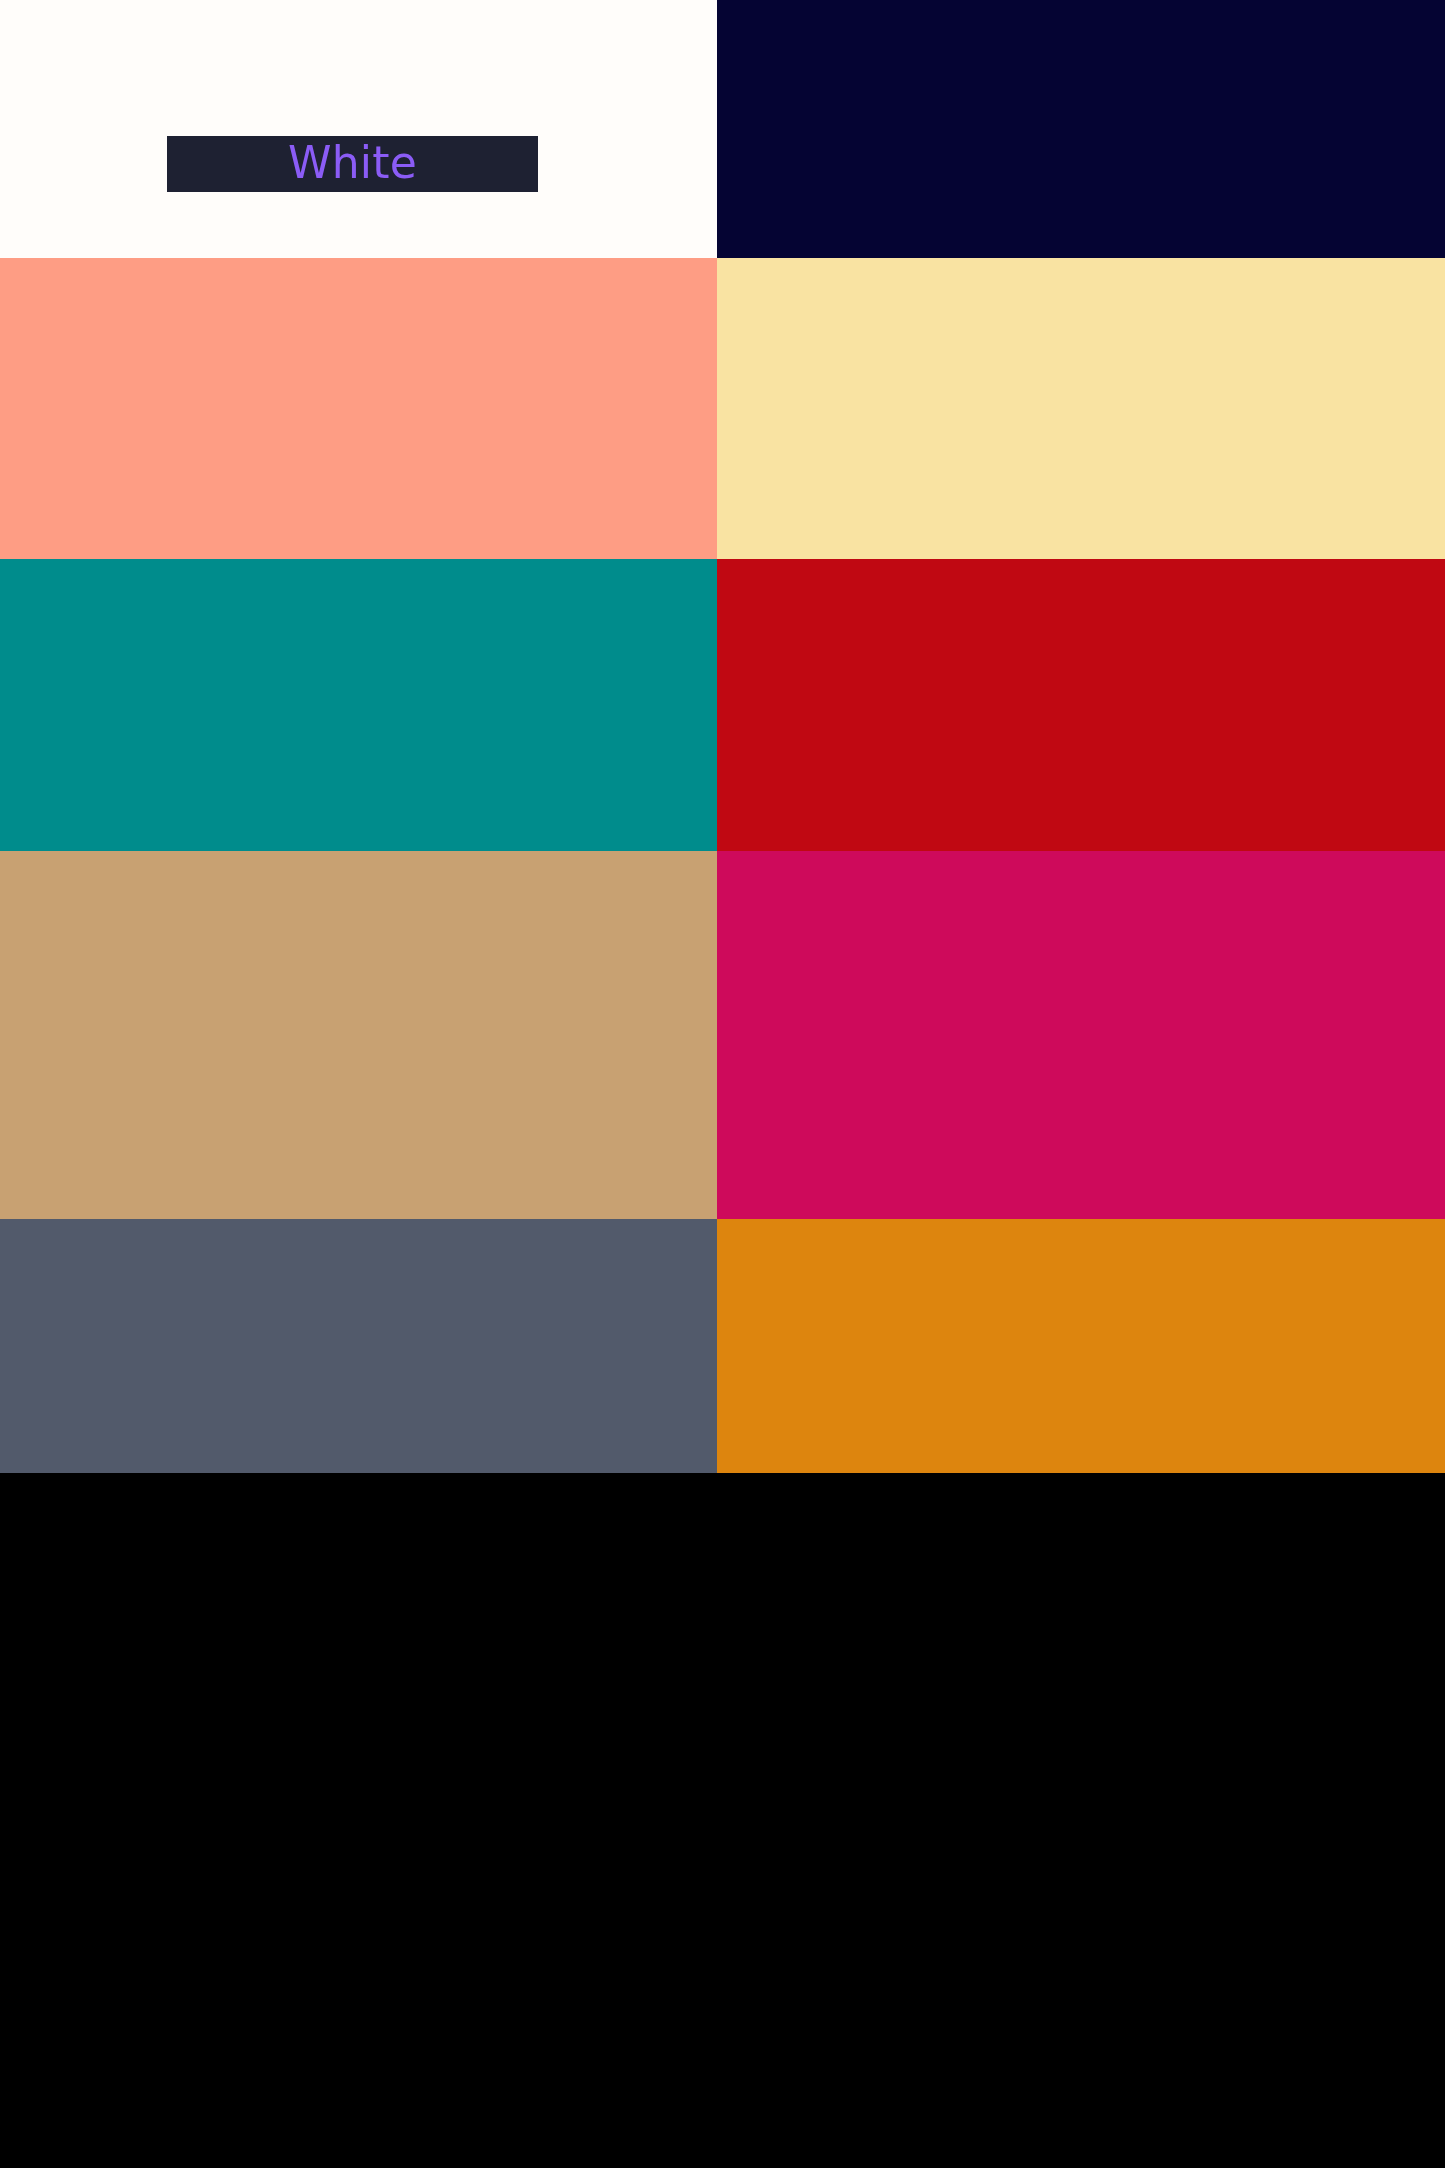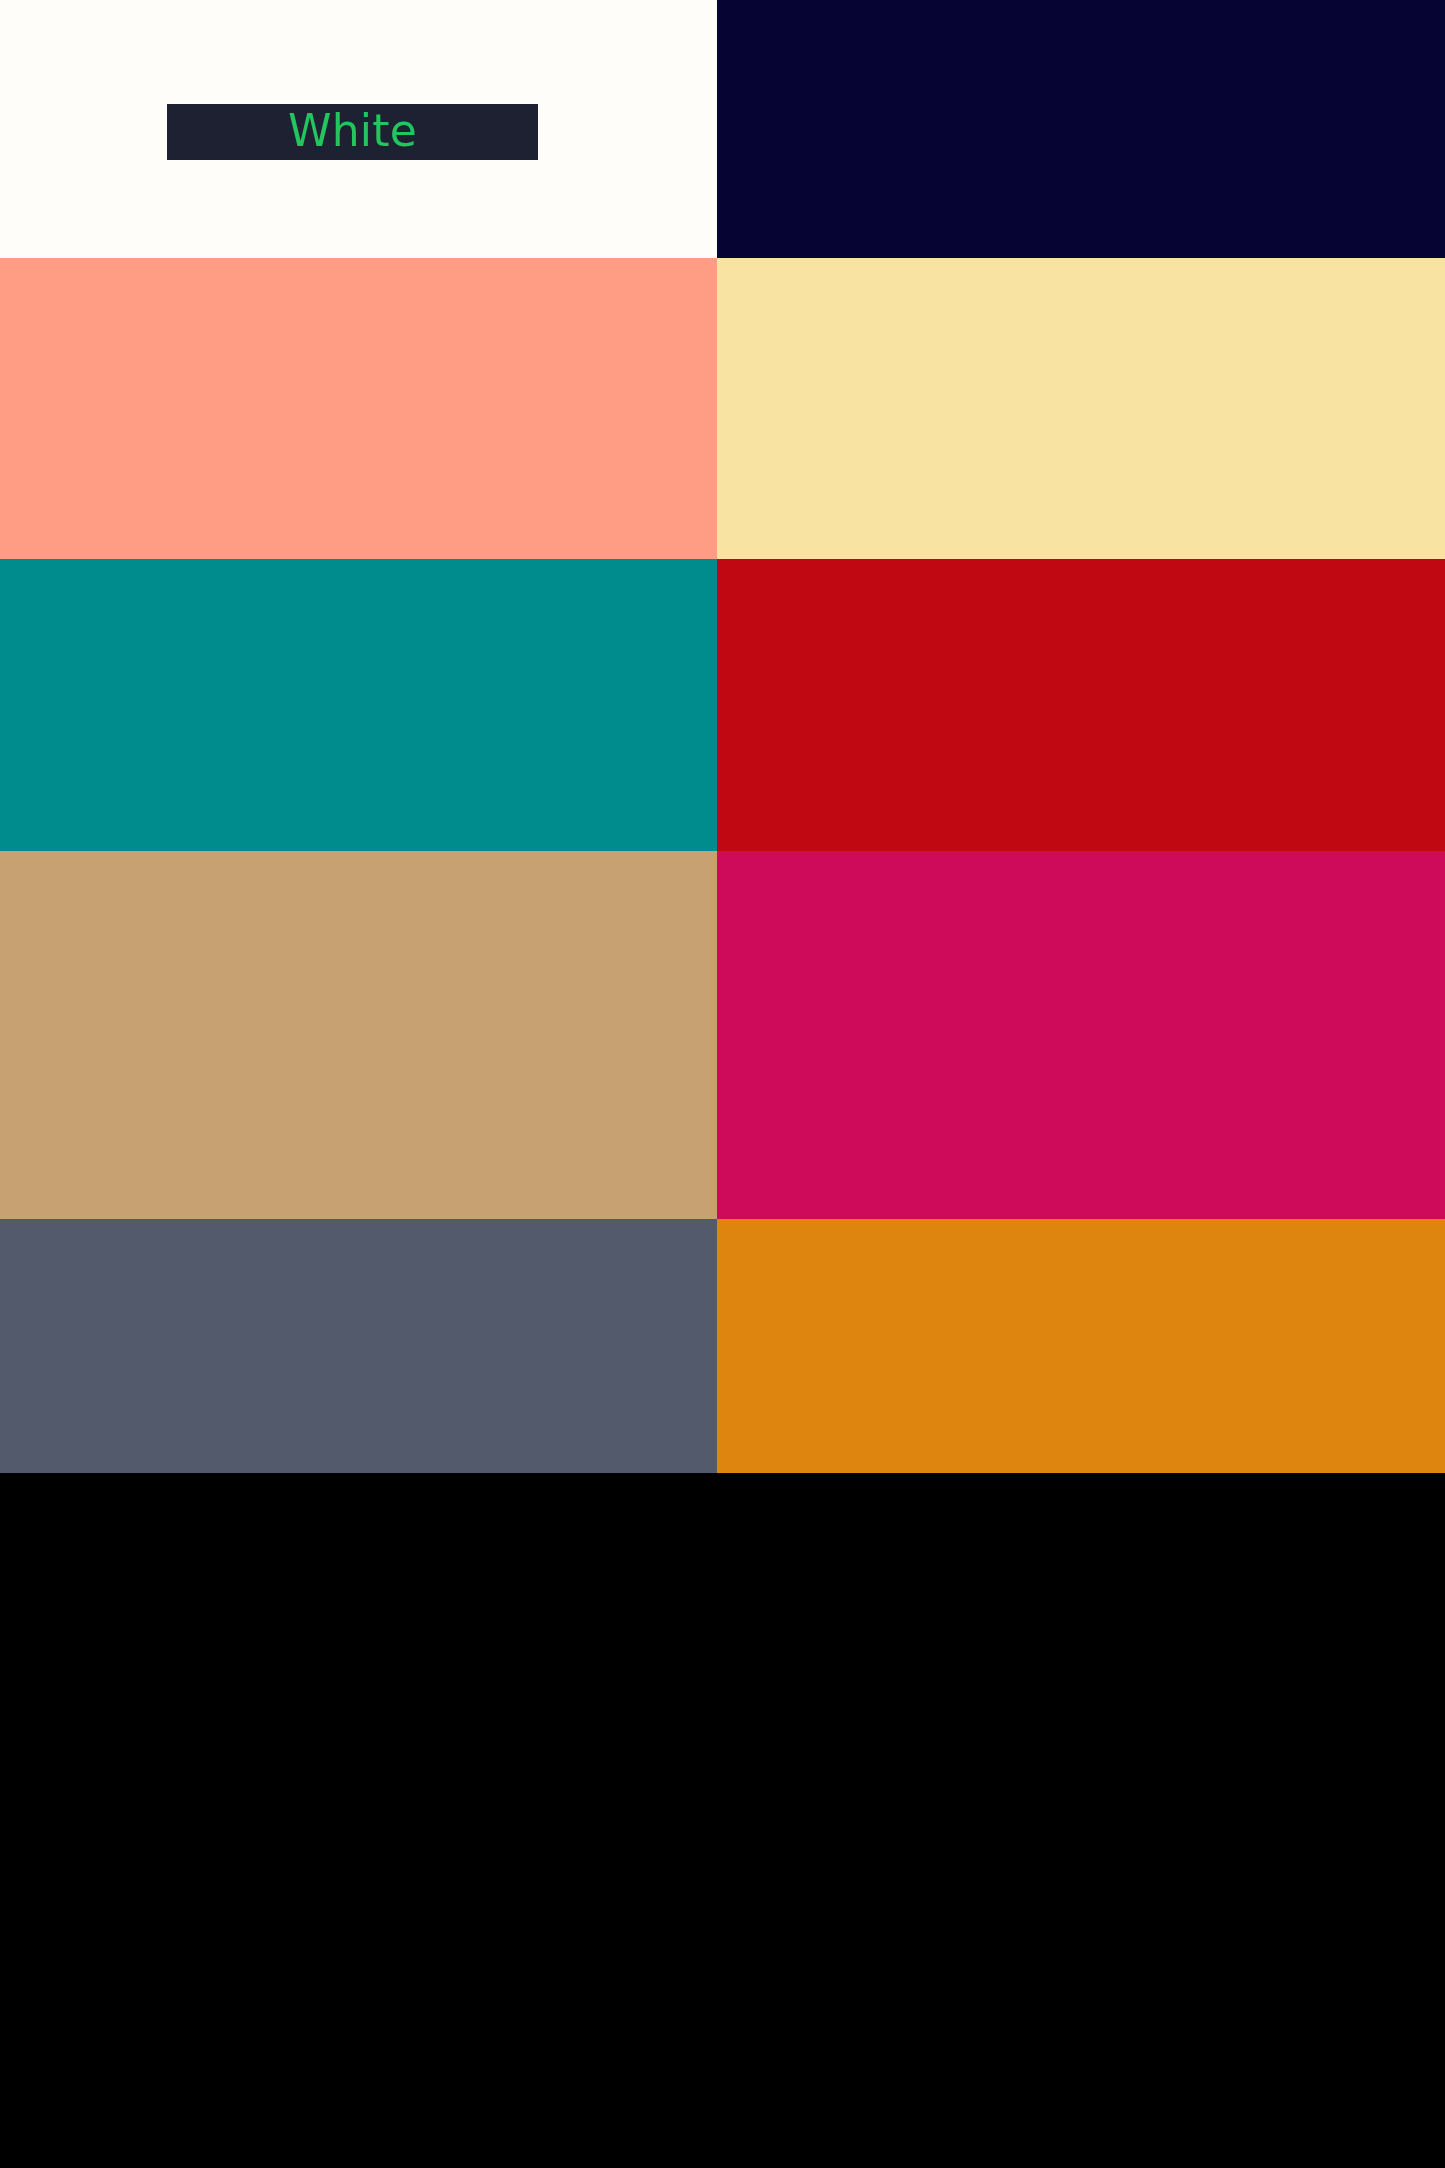--- a/index.html
+++ b/index.html
@@ -55,21 +55,21 @@
   .lb-peach    { left: 139px; top: 377px;  width: 371px; height: 51px; font-size: 42px; }
   .lb-seagreen { left: 157px; top: 691px;  width: 370px; height: 57px; font-size: 43px; }
   .lb-beige    { left: 139px; top: 975px;  width: 369px; height: 57px; font-size: 43px; }
 </style>
 </head>
 <body>
 
 <div id="palette">
 
   <div class="swatch sw-white" style="background: rgb(255, 253, 250);">
-    <div class="label lb-white" style="background: rgb(30, 33, 50); color: #22c55e;">
+    <div class="label lb-white" style="background: rgb(30, 33, 50); color: #8b5cf6; margin-top: 32px;">
       <span class="label-text">White</span>
     </div>
   </div>
 
   <div class="swatch sw-navy" style="background: rgb(5, 4, 51);">
     
   </div>
 
   <div class="swatch sw-peach" style="background: rgb(254, 157, 132);">
     <div class="label lb-peach" style="background: rgb(30, 33, 50); color: rgb(255, 255, 255);">

